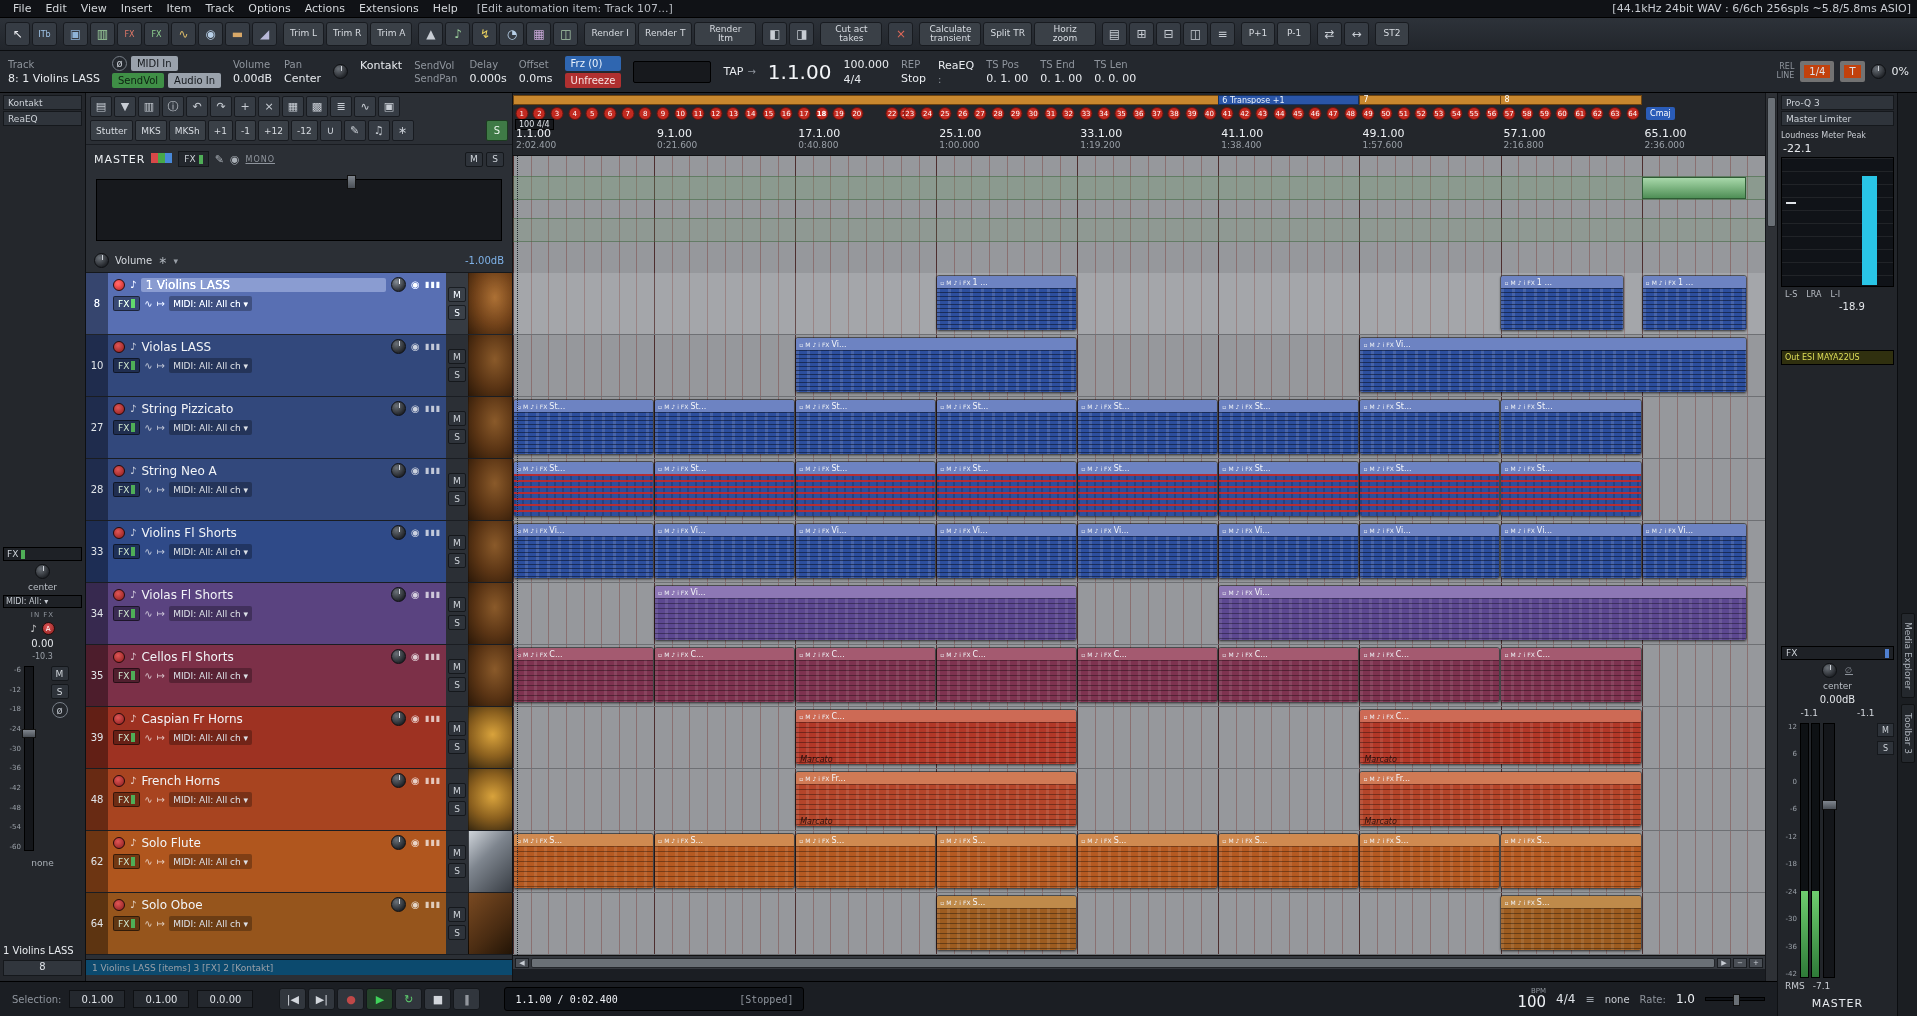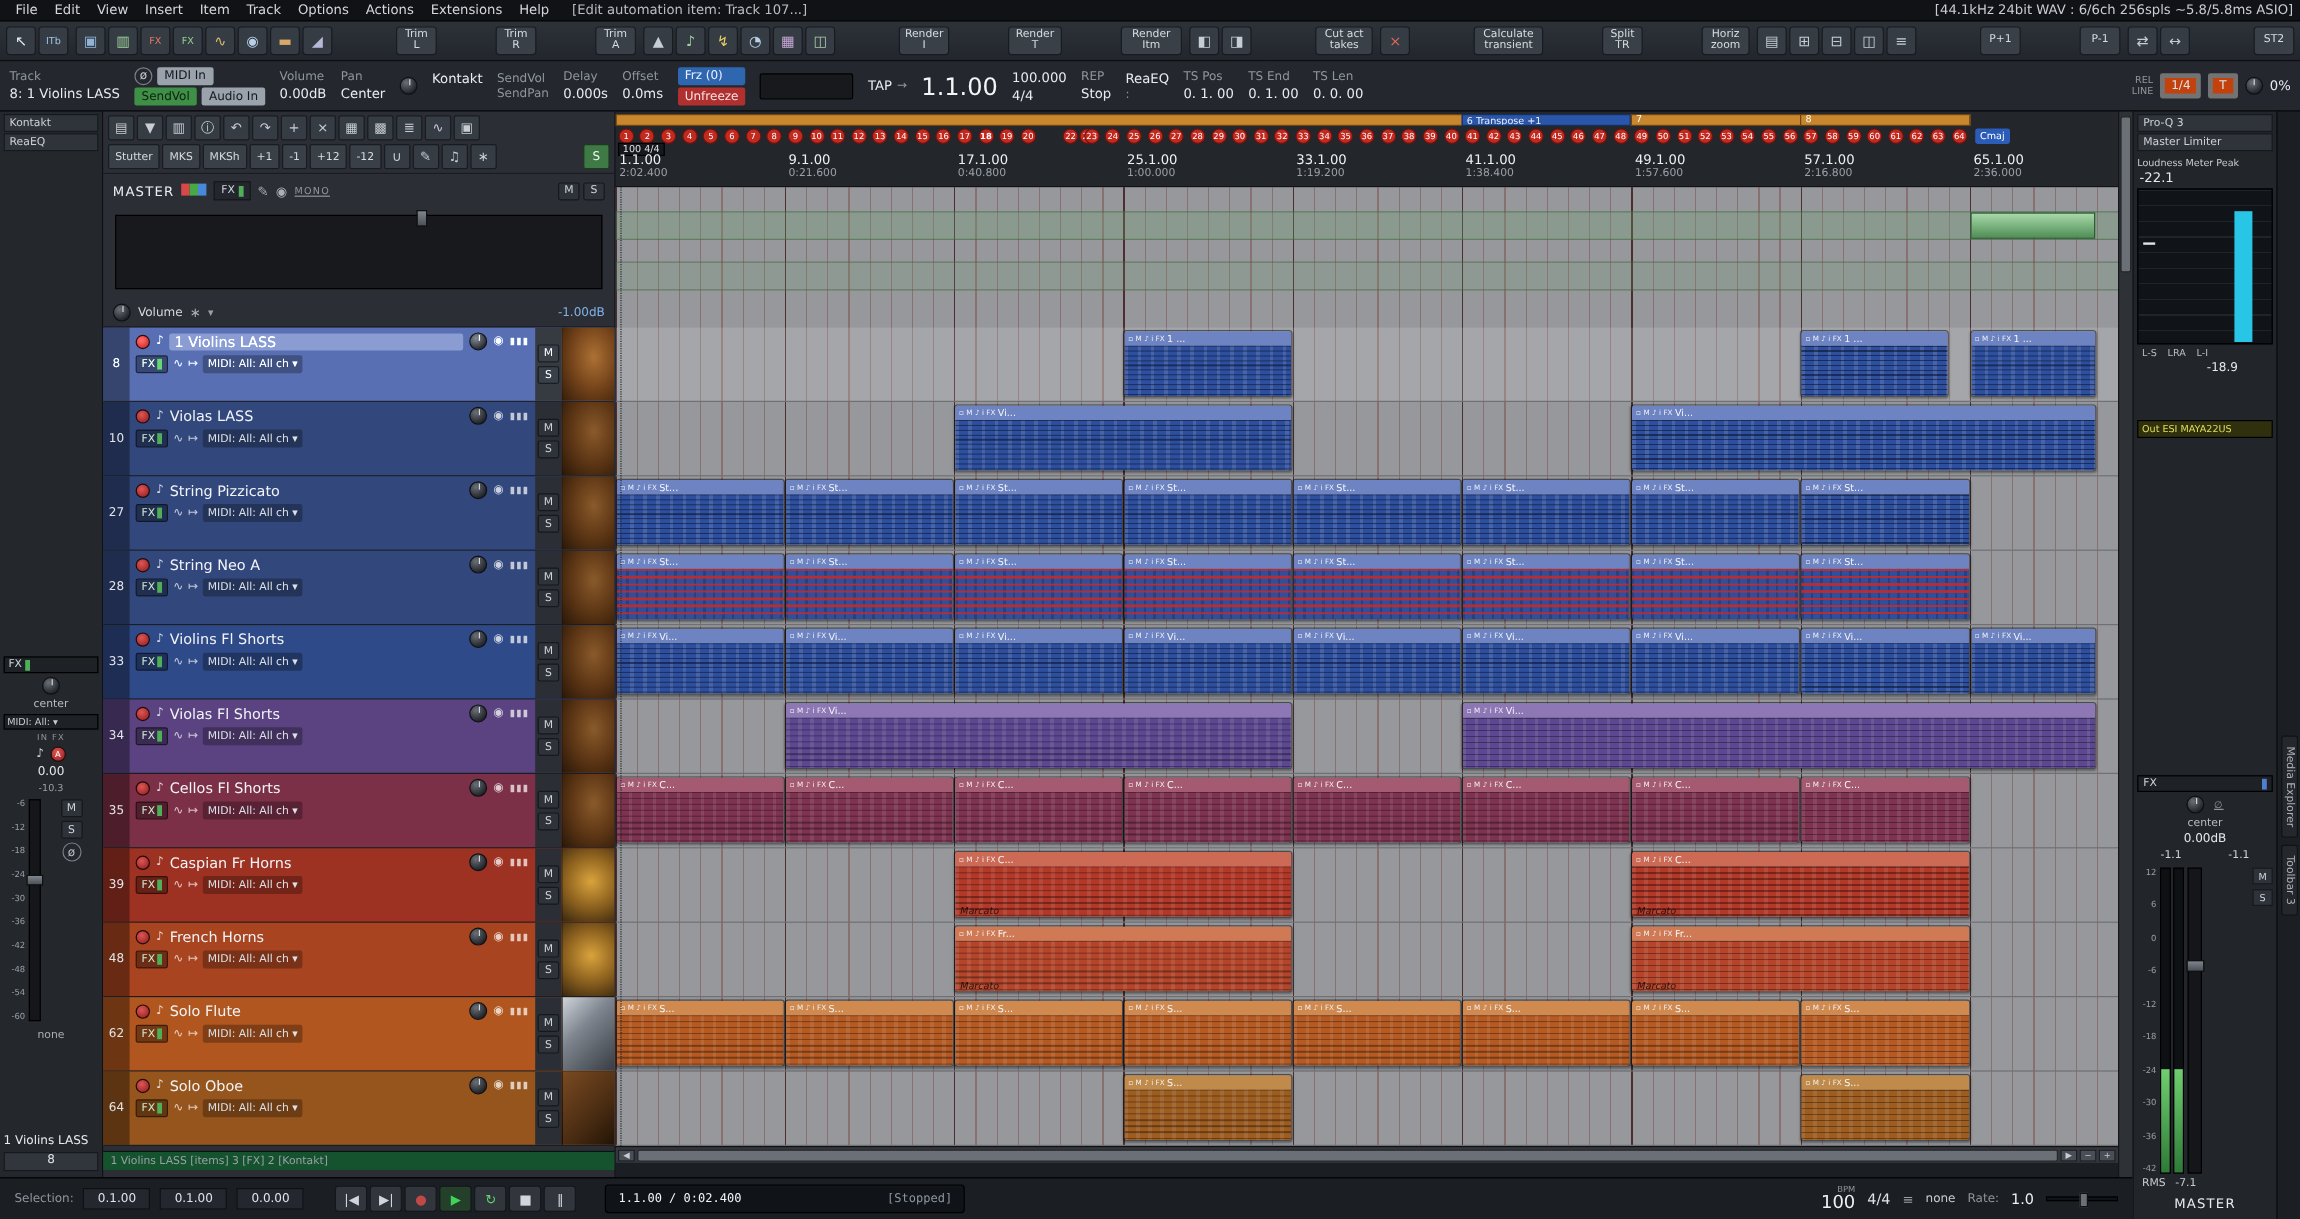--- a/index.html
+++ b/index.html
@@ -10,21 +10,21 @@
   }
   
   .menubar { height:18px; background:#101216; display:flex; align-items:center; padding:0 6px; gap:2px; border-bottom:1px solid #000; }
   .menu-item { padding:0 7px; color:#d4d7db; cursor:default; }
   .menu-status { margin-left:10px; color:#b9bdc3; }
   .menu-audio { margin-left:auto; color:#c9cdd3; }
   
   .toolbar1 { height:33px; background:linear-gradient(#2d3239,#22262c); display:flex; align-items:center; padding:0 5px; gap:6px; border-bottom:1px solid #0b0d10; }
   .tb-group { display:flex; align-items:center; gap:2px; }
   .tb-icon { width:25px; height:24px; background:#363c44; border:1px solid #181b20; border-radius:3px; display:flex; align-items:center; justify-content:center; font-size:12px; }
-  .tb-btn { min-width:34px; height:24px; padding:1px 6px; background:#3a4047; border:1px solid #181b20; border-radius:3px; color:#d8dce2; font-size:9px; line-height:1.05; display:flex; align-items:center; justify-content:center; text-align:center; max-width:62px;margin-left:47px; }
+  .tb-btn { min-width:34px; height:24px; padding:1px 6px; background:#3a4047; border:1px solid #181b20; border-radius:3px; color:#d8dce2; font-size:9px; line-height:1.05; display:flex; align-items:center; justify-content:center; text-align:center; max-width:62px; }
   
   .infobar { height:42px; background:#24282e; border-bottom:1px solid #000; display:flex; align-items:center; padding:0 8px; gap:12px; }
   .ib-cell { display:flex; flex-direction:column; justify-content:center; gap:2px; }
   .ib-label { color:#8f959d; font-size:10px; }
   .ib-value { color:#e8ebef; font-size:11px; white-space:nowrap; }
   .ib-row { display:flex; align-items:center; gap:4px; }
   .chip { padding:0 6px; height:15px; line-height:15px; border-radius:2px; font-size:10px; white-space:nowrap; }
   .chip-green { background:#3f8f46; color:#0d2212; }
   .chip-gray  { background:#9aa2ac; color:#14181c; }
   .chip-blue  { background:#2f66b0; color:#eaf2fc; }
@@ -100,21 +100,21 @@
   .trow2 { display:flex; align-items:center; gap:4px; }
   .fxchip { height:15px; padding:0 4px; background:rgba(0,0,0,.35); border:1px solid rgba(0,0,0,.5); color:#cfe7cf; font-size:9px; display:flex; align-items:center; gap:2px; border-radius:2px; }
   .envic,.rtic { font-size:10px; color:rgba(255,255,255,.7); }
   .midisel { height:15px; padding:0 4px; background:rgba(0,0,0,.28); color:#dde1e7; font-size:9px; display:flex; align-items:center; border-radius:2px; white-space:nowrap; overflow:hidden; }
   .ms-col { width:22px; background:#2b2f35; display:flex; flex-direction:column; align-items:center; justify-content:center; gap:3px; }
   .thumb { width:44px; border-left:1px solid rgba(0,0,0,.45); }
   .th-violin { background:radial-gradient(ellipse at 60% 40%,#8a5a2a 0%,#5a3414 55%,#2b1808 100%); }
   .th-horn { background:radial-gradient(circle at 55% 45%,#d9a33c 0%,#8a5f1e 55%,#382810 100%); }
   .th-flute { background:linear-gradient(135deg,#cfd4da 0%,#7e858e 40%,#383d44 100%); }
   .th-oboe { background:linear-gradient(135deg,#7a4a22 0%,#4a2c12 60%,#221406 100%); }
-  .tcp-status { position:absolute; left:0; top:866px; width:100%; height:16px; background:#14532d; color:#9aa0a8; font-size:9px; line-height:16px; padding-left:6px; border-top:1px solid #0e1013; }
+  .tcp-status { position:absolute; left:0; top:866px; width:100%; height:16px; background:#0c4a6e; color:#9aa0a8; font-size:9px; line-height:16px; padding-left:6px; border-top:1px solid #0e1013; }
   
   .arrange { flex:1; position:relative; background:#1b1e23; overflow:hidden; }
   .ruler { position:absolute; top:0; left:0; right:0; height:63px; background:#23262b; border-bottom:1px solid #101214; }
   .region-row { position:absolute; top:2px; left:0; right:0; height:10px; }
   .region-bar { position:absolute; left:0; top:0; height:10px; width:90.2%; background:#c8872e; border:1px solid #6e4410; }
   .region-num { position:absolute; top:0; height:10px; line-height:10px; font-size:8px; color:#fff; padding-left:3px; border-left:1px solid #6e4410; }
   .transpose-chip { position:absolute; top:0; height:10px; line-height:10px; font-size:8px; color:#eaf1fb; background:#2a55a8; border:1px solid #14305e; padding-left:3px; overflow:hidden; white-space:nowrap; }
   .marker-row { position:absolute; top:13px; left:0; right:0; height:15px; }
   .mk { position:absolute; top:1px; width:13px; height:13px; border-radius:50%; background:#c22a20; border:1px solid #6e130d; color:#fff; font-size:7px; line-height:12px; text-align:center; transform:translateX(-50%); }
   .key-chip { position:absolute; top:1px; left:90.5%; height:13px; line-height:13px; background:#2a5cb8; color:#fff; font-size:8px; padding:0 4px; border-radius:2px; }

